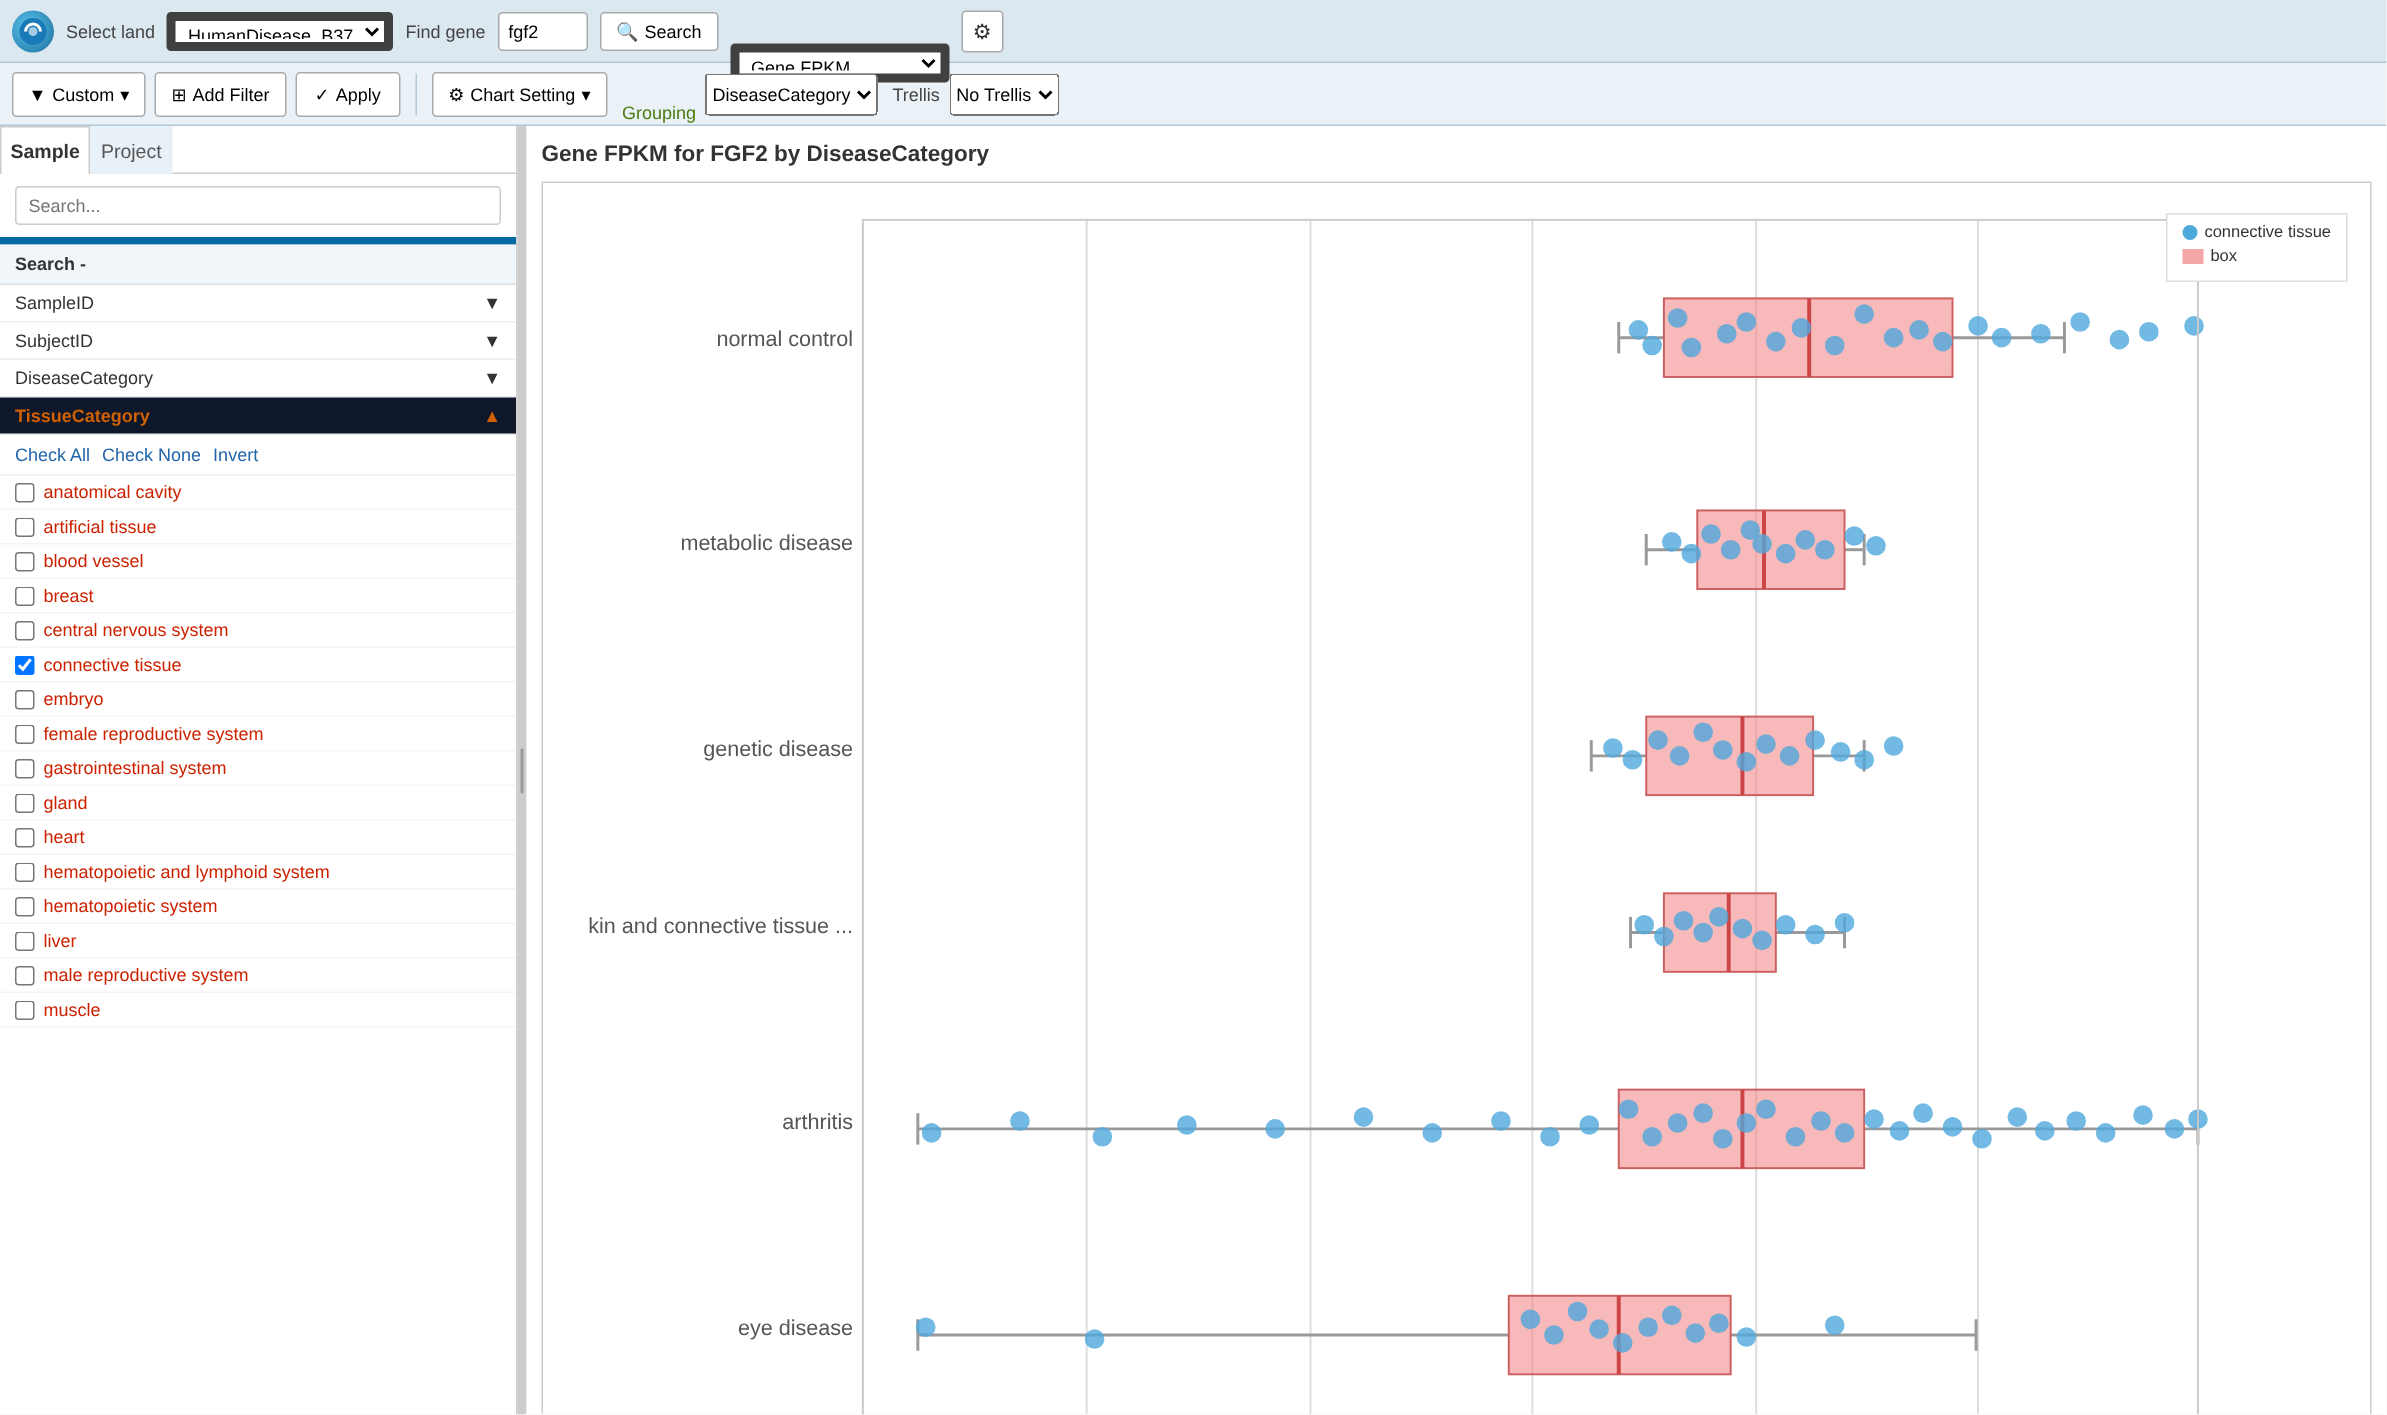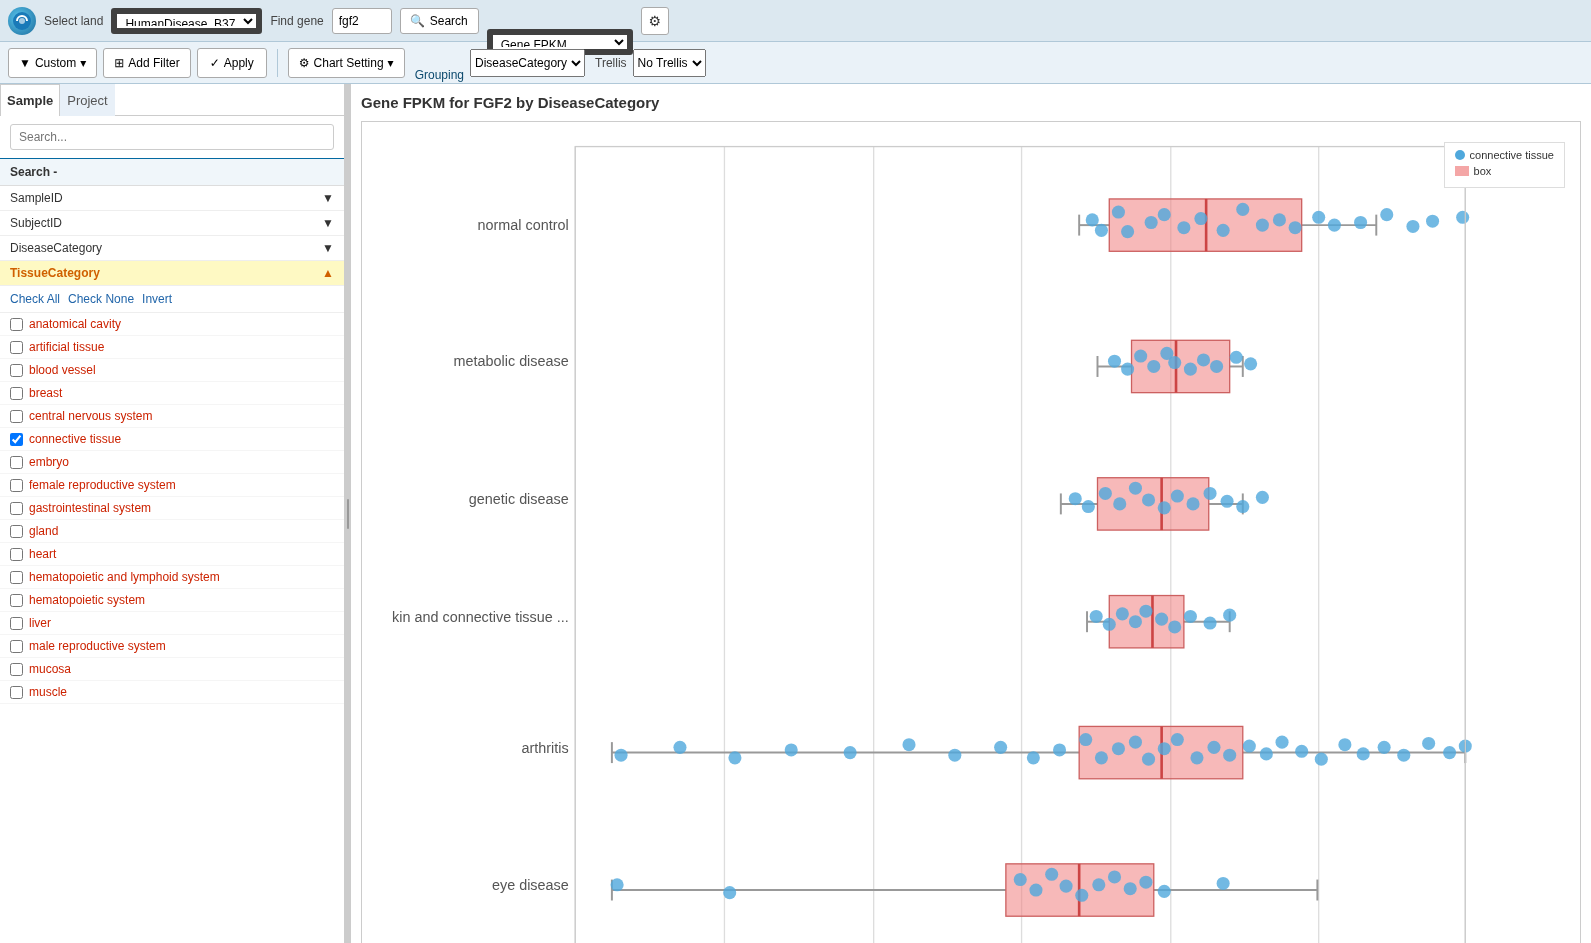--- a/index.html
+++ b/index.html
@@ -129,21 +129,21 @@
       font-weight: bold;
     }
     .tab:not(.active) {
       background: #e8f0f8;
       color: #555;
     }
 
     
     .search-box-wrap {
       padding: 8px 10px;
-      border-bottom: 1px solid #0369a1;
+      border-bottom: 5px solid #0369a1;
     }
     .search-box {
       width: 100%;
       border: 1px solid #ccc;
       border-radius: 3px;
       padding: 5px 8px;
       font-size: 12px;
     }
 
     
@@ -155,21 +155,21 @@
     .dropdown-item {
       display: flex;
       align-items: center;
       justify-content: space-between;
       padding: 5px 10px;
       font-size: 12px;
       border-bottom: 1px solid #eee;
       cursor: pointer;
     }
     .dropdown-item.active-section {
-      background: #fef9c3;
+      background: #0f172a;
       color: #d06000;
       font-weight: bold;
     }
 
     .check-controls {
       display: flex;
       gap: 8px;
       padding: 6px 10px;
       font-size: 12px;
       border-bottom: 1px solid #eee;
@@ -321,21 +321,21 @@
   <button class="btn-apply">
     <span>✓</span>
     <span>Apply</span>
   </button>
   <div class="divider-v"></div>
   <button class="btn-filter">
     <span>⚙</span>
     <span>Chart Setting</span>
     <span>▾</span>
   </button>
-  <span style="font-size:12px;color:#0c4a6e;margin-left:4px;margin-top:25px;">Grouping</span>
+  <span style="font-size:12px;color:#4d7c0f;margin-left:4px;margin-top:25px;">Grouping</span>
   <select style="font-size:12px;height:28px;">
     <option>DiseaseCategory</option>
     <option>TissueCategory</option>
   </select>
   <span style="font-size:12px;color:#444;margin-left:4px;">Trellis</span>
   <select style="font-size:12px;height:28px;">
     <option>No Trellis</option>
   </select>
 </div>
 
@@ -434,24 +434,20 @@
         <input type="checkbox" style="">
         <label>hematopoietic system</label>
       </div>
       <div class="checkbox-item">
         <input type="checkbox" style="">
         <label>liver</label>
       </div>
       <div class="checkbox-item">
         <input type="checkbox" style="">
         <label>male reproductive system</label>
-      </div>
-      <div class="checkbox-item">
-        <input type="checkbox" style="">
-        <label>mucosa</label>
       </div>
       <div class="checkbox-item">
         <input type="checkbox" style="">
         <label>muscle</label>
       </div>
     </div>
   </div>
 
   <div style="width:6px; background:#ccc; cursor:col-resize; flex-shrink:0; display:flex; align-items:center; justify-content:center;">
     <div style="width:2px; height:30px; background:#999; border-radius:2px;"></div>

